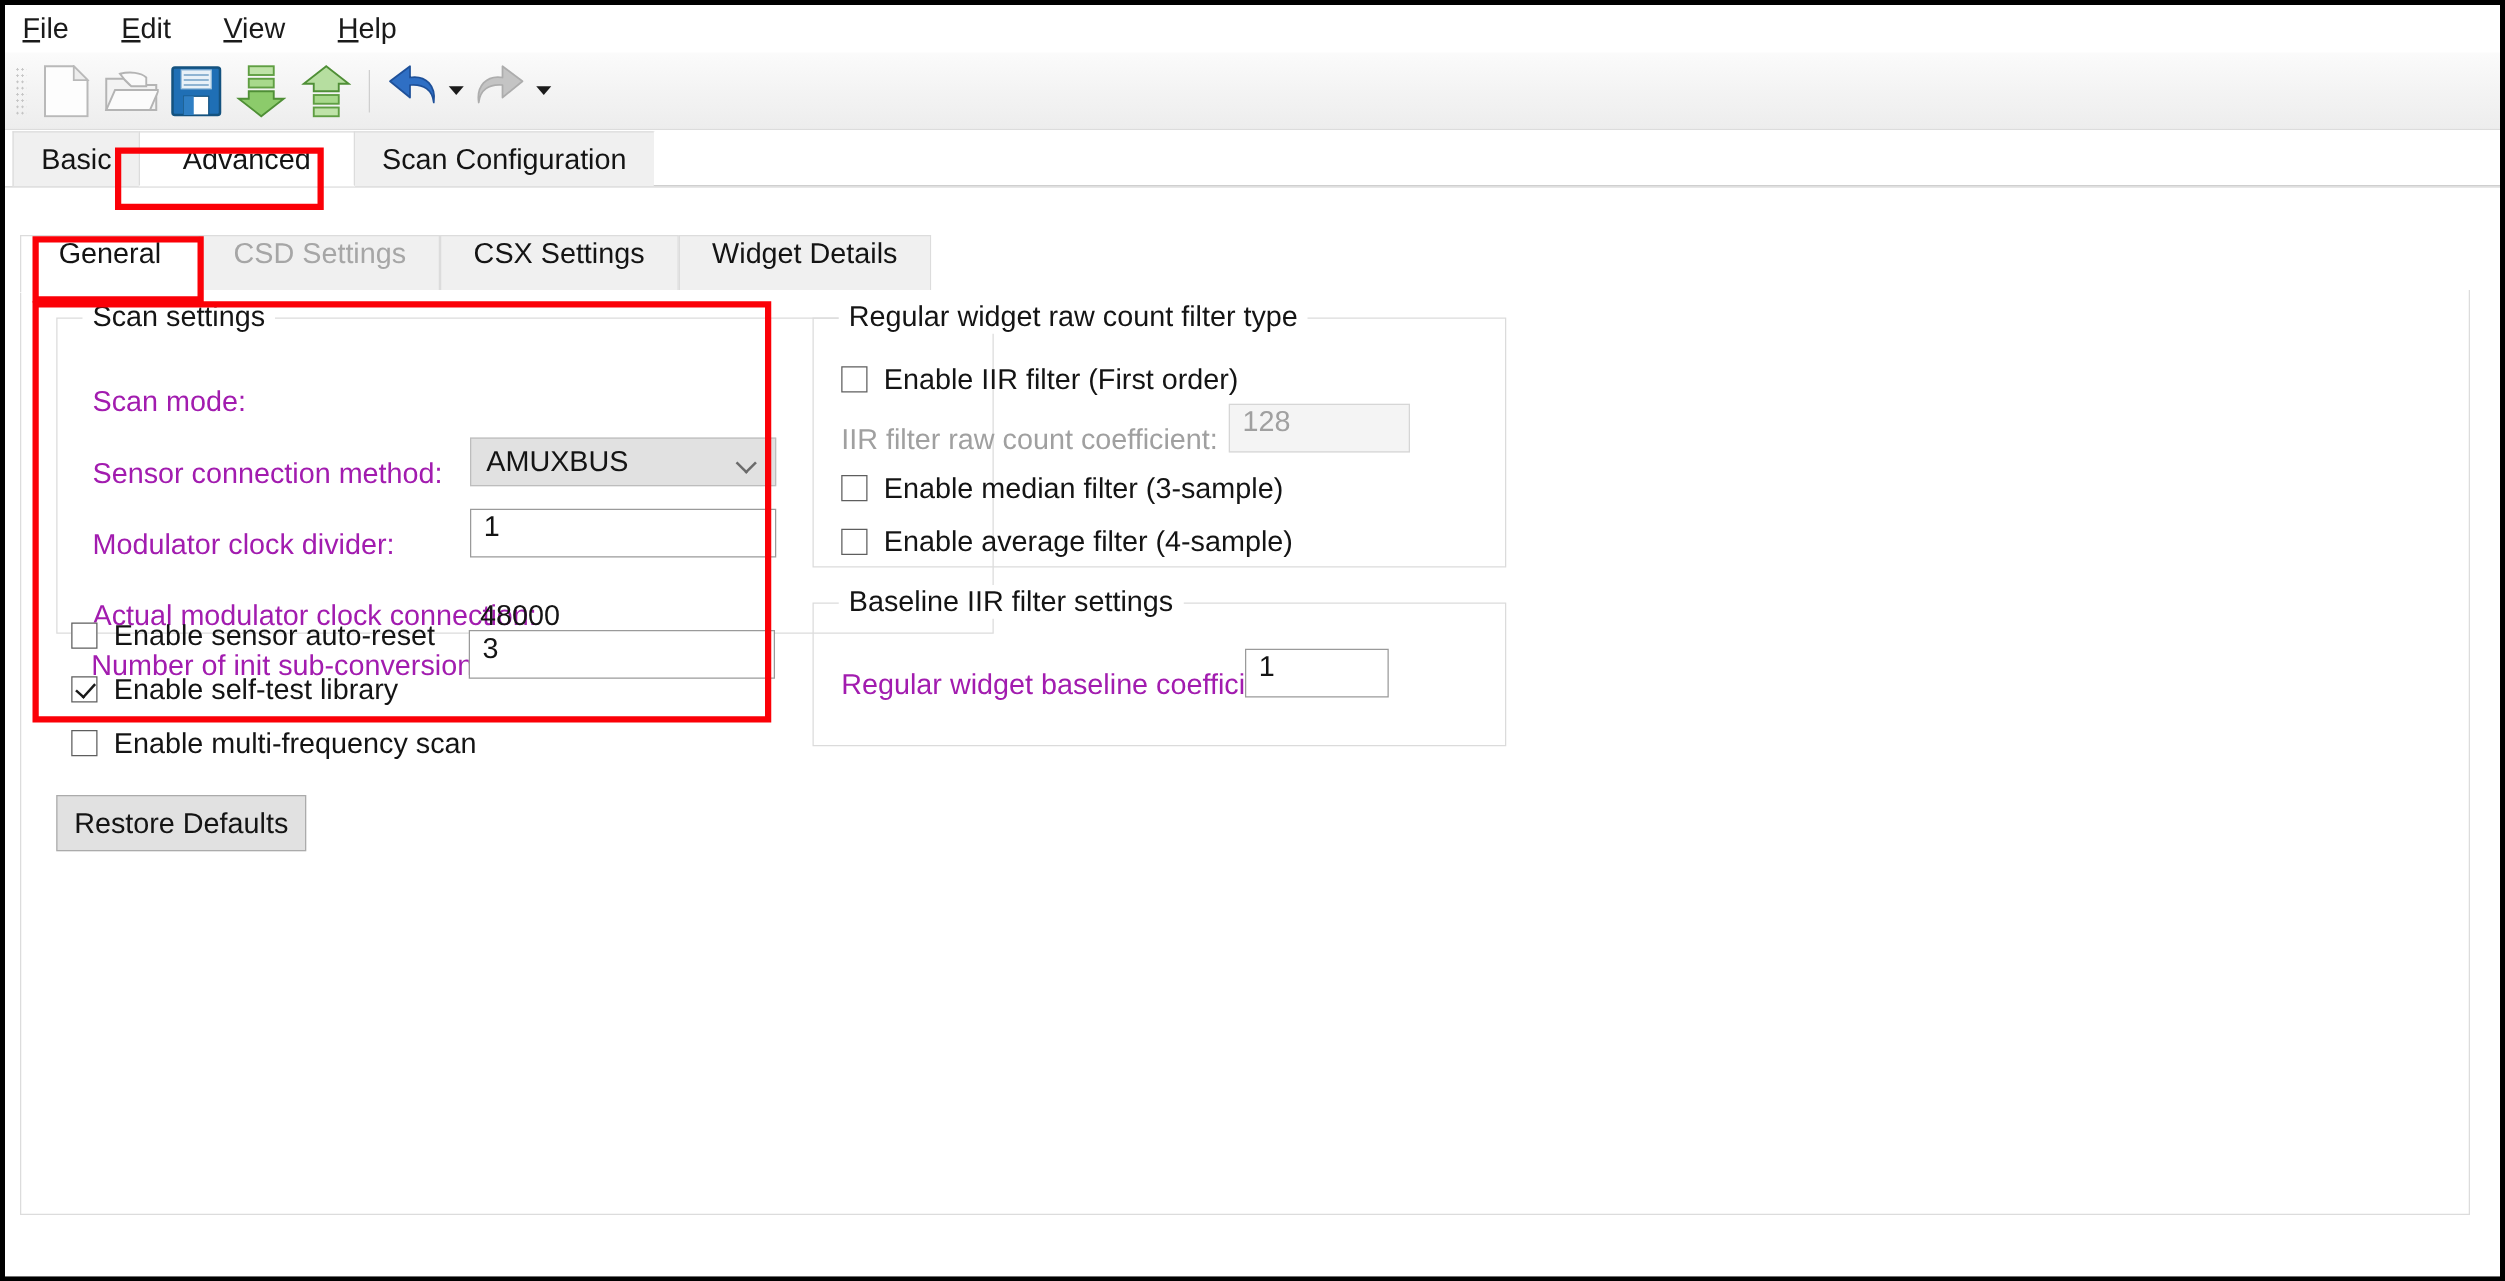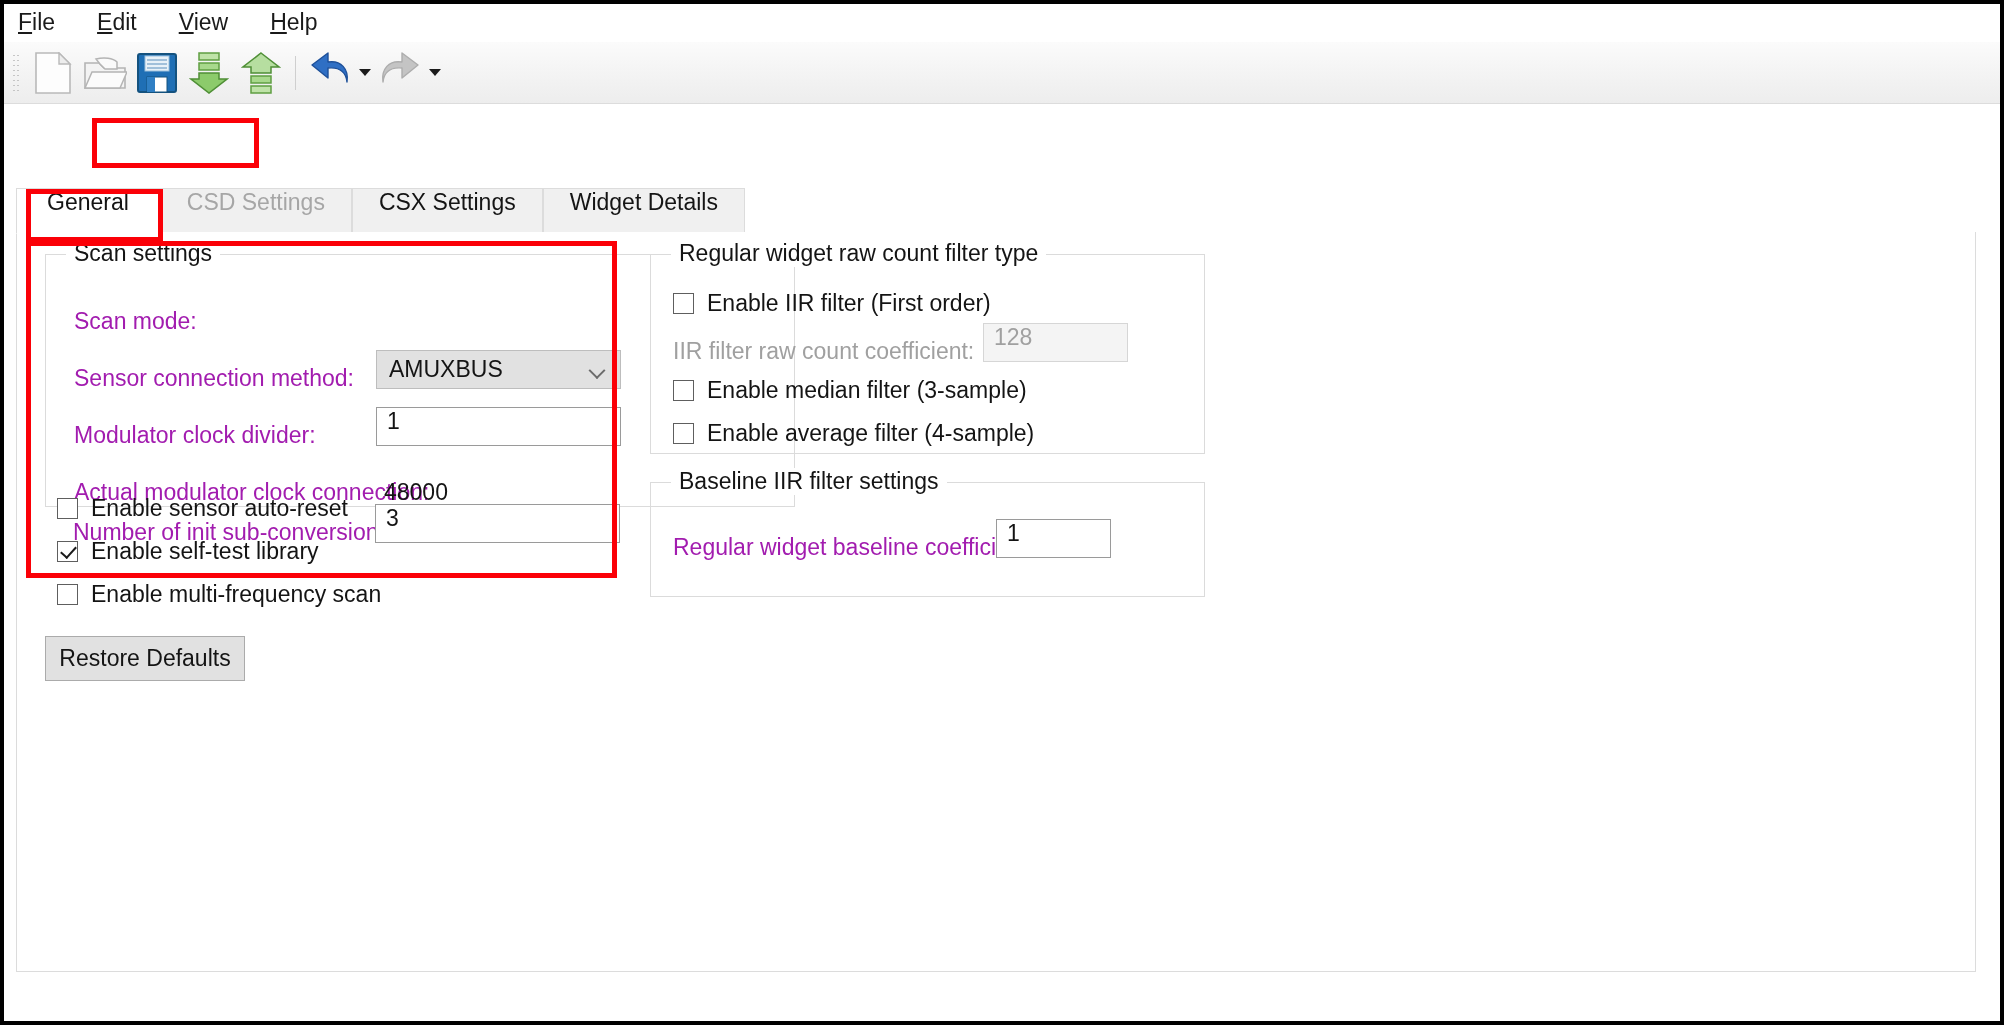--- a/index.html
+++ b/index.html
@@ -392,20 +392,32 @@
       <div class="tb-caret"></div>
 
       <div class="tb-btn">
         <svg width="44" height="42" viewBox="0 0 44 42">
           <path d="M24 10 C11 8 3 17 5 30 C6 20 13 15 24 16 L24 26 L40 13 L24 1 Z" fill="#c4c4c4" stroke="#adadad" stroke-width="1.4" stroke-linejoin="round"></path>
         </svg>
       </div>
       <div class="tb-caret"></div>
     </div>
 
+    <div id="main-tabs">
+      <div class="tab first">
+        <span>Basic</span>
+      </div>
+      <div class="tab active" style="padding:0 34px;">
+        <span>Advanced</span>
+      </div>
+      <div class="tab">
+        <span>Scan Configuration</span>
+      </div>
+      <div class="tab spacer-fill"></div>
+    </div>
 
     <div id="sub-tabs">
       <div class="stab active" style="padding:0 30px;">
         <span>General</span>
       </div>
       <div class="stab disabled">
         <span>CSD Settings</span>
       </div>
       <div class="stab">
         <span>CSX Settings</span>

